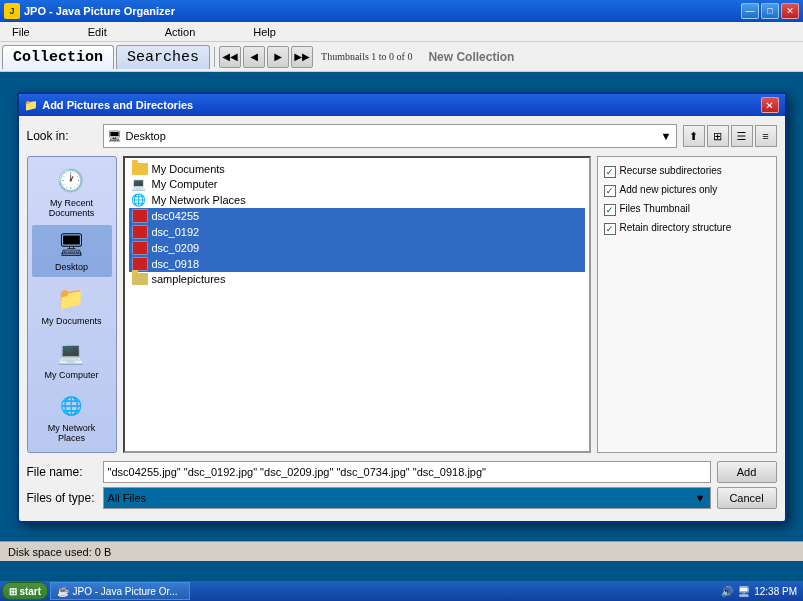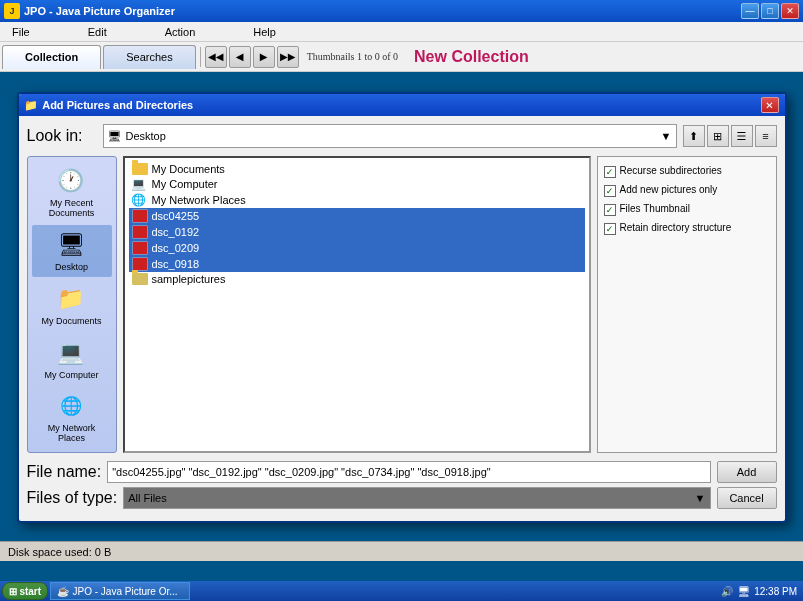--- a/index.html
+++ b/index.html
@@ -39,36 +39,37 @@
       background: #f0f0f0;
       height: 30px;
       display: flex;
       align-items: center;
       padding: 0 2px;
       border-bottom: 1px solid #ccc;
       gap: 2px;
     }
     .tab-btn {
       height: 24px;
-      padding: 0 22px;
+      padding: 0 10px;
       border: 1px solid #999;
       border-bottom: none;
       background: linear-gradient(to bottom, #e0e8f8, #c8d8f0);
-      font-size: 11px;
+      font-size: 15px;
       cursor: pointer;
       border-radius: 3px 3px 0 0;
+      font-family: Liberation Mono, monospace;
     }
     .tab-btn.active {
       background: linear-gradient(to bottom, #ffffff, #e8f0ff);
       font-weight: bold;
     }
     .toolbar-sep { width: 1px; height: 20px; background: #aaa; margin: 0 2px; }
     .nav-btn { width: 22px; height: 22px; border: 1px solid #999; background: linear-gradient(to bottom, #e8e8e8, #d0d0d0); font-size: 10px; cursor: pointer; display: flex; align-items: center; justify-content: center; border-radius: 2px; }
     .toolbar-info { font-size: 10px; color: #333; padding: 0 6px; font-family: Liberation Serif, serif; }
-    .toolbar-title { font-size: 16px; font-weight: bold; color: #be185d; padding: 0 8px; }
+    .toolbar-title { font-size: 12px; font-weight: bold; color: #737373; padding: 0 8px; }
 
     
     .main-area {
       background: #058;
       position: relative;
       height: calc(601px - 22px - 20px - 30px - 20px);
     }
 
     
     .diskspace-bar {
@@ -282,34 +283,34 @@
     }
     .option-label { font-size: 10px; line-height: 1.2; }
 
     
     .bottom-bar {
       display: flex;
       align-items: center;
       gap: 6px;
       margin-bottom: 4px;
     }
-    .bottom-label { font-size: 16px; min-width: 70px; }
+    .bottom-label { font-size: 12px; min-width: 70px; }
     .filename-input {
       flex: 1;
       height: 22px;
       border: 1px solid #999;
       background: white;
       font-size: 11px;
       padding: 0 4px;
     }
     .filetype-select-wrap {
       flex: 1;
       height: 22px;
       border: 1px solid #999;
-      background: #737373;
+      background: #0369a1;
       font-size: 11px;
       padding: 0 4px;
       display: flex;
       align-items: center;
       justify-content: space-between;
     }
     .action-btn {
       width: 60px;
       height: 22px;
       background: linear-gradient(to bottom, #f0f0f0, #d0d0d0);

